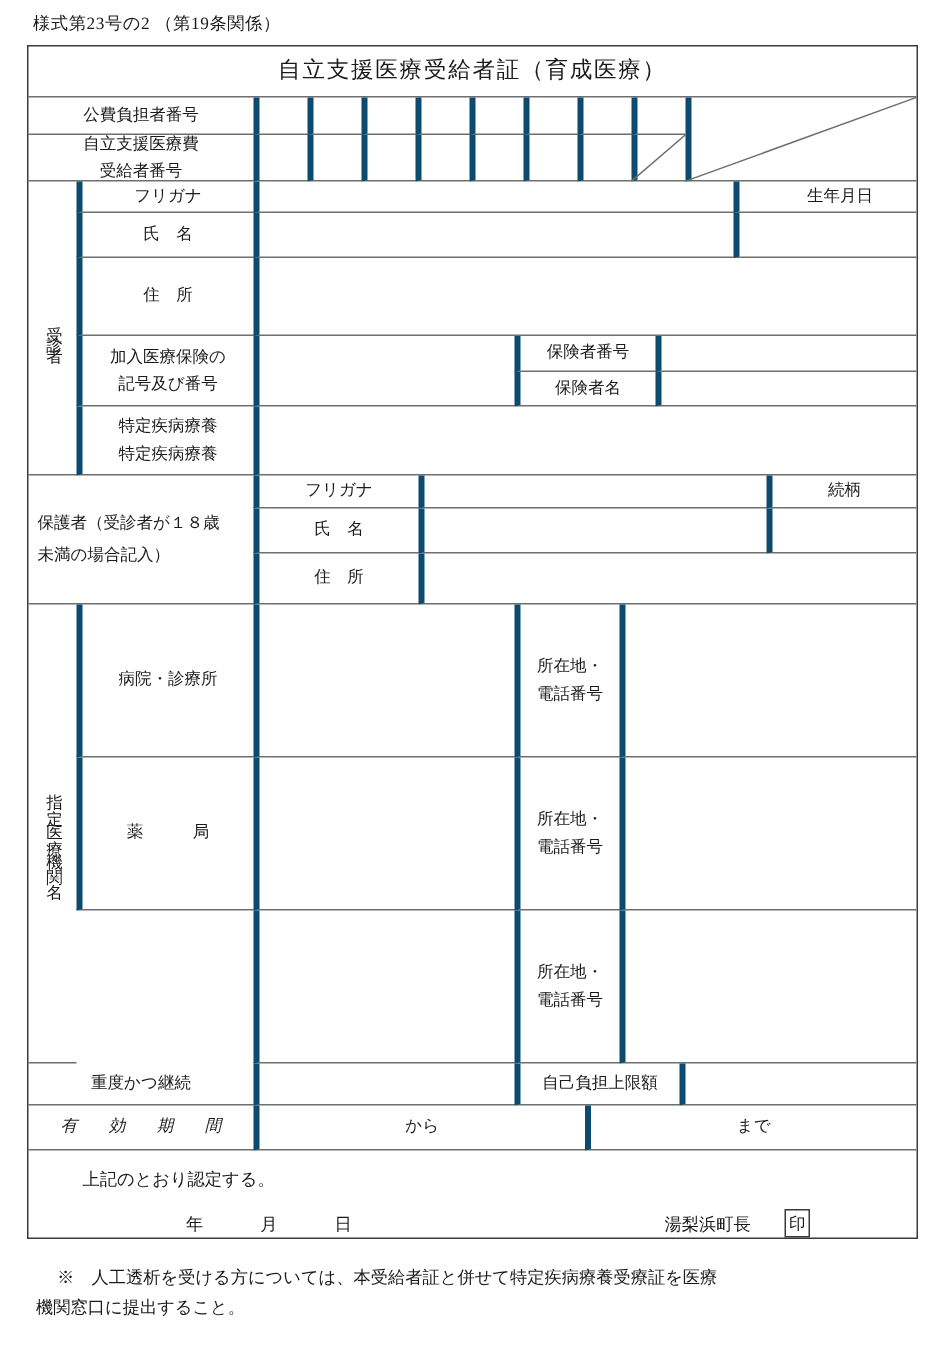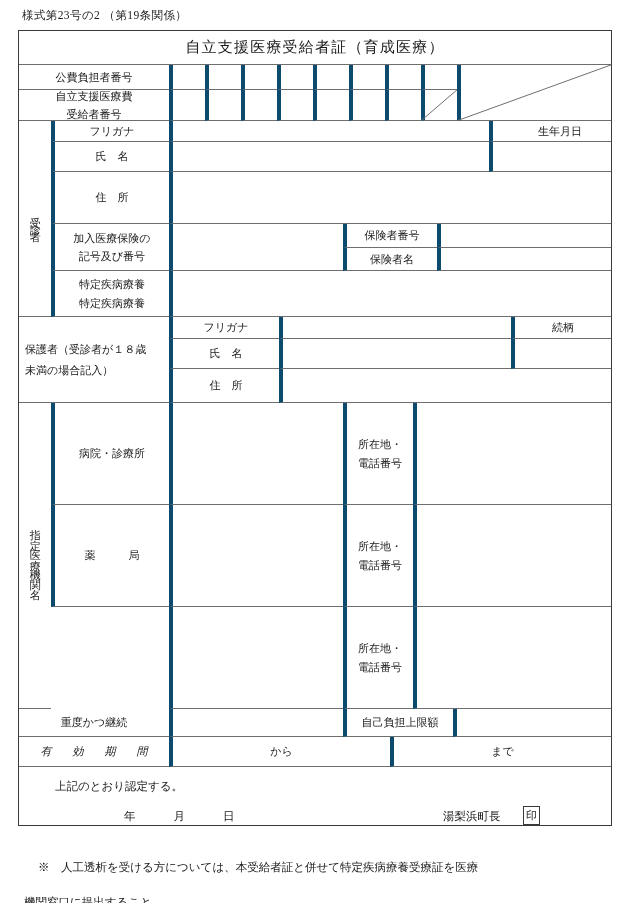--- a/index.html
+++ b/index.html
@@ -107,21 +107,21 @@
 
   
   .footnote {
     position: absolute;
     left: 38px;
     top: 842px;
     width: 575px;
     font-size: 11.5px;
     line-height: 1.75;
   }
-  .footnote .ln { display: block; white-space: nowrap; margin-top: 15px; }
+  .footnote .ln { display: block; white-space: nowrap; }
   .footnote .ln2 { margin-left: -14px; }
 </style>
 </head>
 <body>
 
 <div class="form-no">様式第23号の2 （第19条関係）</div>
 
 <div class="sheet">
 
   <div class="c title bb" style="left:0; top:0; width:592px; height:34px;">自立支援医療受給者証（育成医療）</div>

